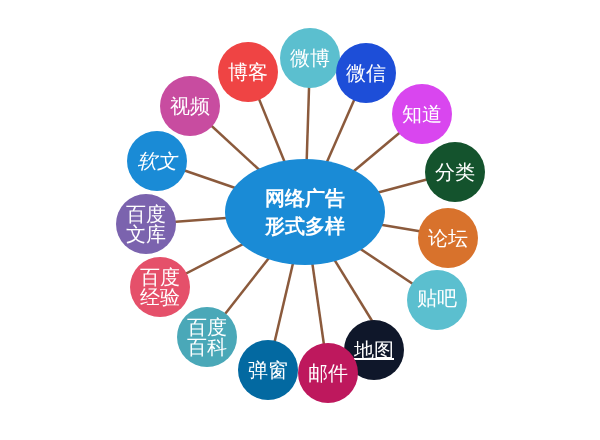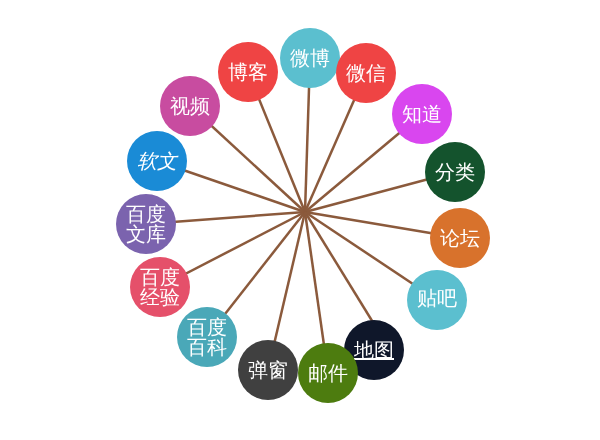--- a/index.html
+++ b/index.html
@@ -29,63 +29,67 @@
       <line x1="305" y1="212" x2="455" y2="172" stroke="#8b5a3c" stroke-width="2.5"></line>
       <line x1="305" y1="212" x2="146" y2="224" stroke="#8b5a3c" stroke-width="2.5"></line>
       <line x1="305" y1="212" x2="460" y2="238" stroke="#8b5a3c" stroke-width="2.5"></line>
       <line x1="305" y1="212" x2="160" y2="287" stroke="#8b5a3c" stroke-width="2.5"></line>
       <line x1="305" y1="212" x2="437" y2="300" stroke="#8b5a3c" stroke-width="2.5"></line>
       <line x1="305" y1="212" x2="207" y2="337" stroke="#8b5a3c" stroke-width="2.5"></line>
       <line x1="305" y1="212" x2="390" y2="350" stroke="#8b5a3c" stroke-width="2.5"></line>
       <line x1="305" y1="212" x2="268" y2="370" stroke="#8b5a3c" stroke-width="2.5"></line>
       <line x1="305" y1="212" x2="328" y2="373" stroke="#8b5a3c" stroke-width="2.5"></line>
     </svg>
+  <div id="center-node" class="center" style="left: 225px; top: 159px; width: 160px; height: 106px; background: rgb(26, 139, 214);">
+    <span>网络广告
+形式多样</span>
+  </div>
   <div id="nodes">
       <div class="node" style="left: 280px; top: 28px; width: 60px; height: 60px; background: rgb(91, 191, 207);">
         <span>微博</span>
       </div>
       <div class="node" style="left: 218px; top: 42px; width: 60px; height: 60px; background: #ef4444;">
         <span>博客</span>
       </div>
-      <div class="node" style="left: 336px; top: 43px; width: 60px; height: 60px; background: #ef4444;">
+      <div class="node" style="left: 336px; top: 43px; width: 60px; height: 60px; background: #1d4ed8;">
         <span>微信</span>
       </div>
       <div class="node" style="left: 160px; top: 76px; width: 60px; height: 60px; background: rgb(200, 76, 160);">
         <span>视频</span>
       </div>
       <div class="node" style="left: 392px; top: 84px; width: 60px; height: 60px; background: #d946ef;">
         <span>知道</span>
       </div>
       <div class="node" style="left: 127px; top: 131px; width: 60px; height: 60px; background: rgb(26, 139, 214); font-style: italic;">
         <span>软文</span>
       </div>
       <div class="node" style="left: 425px; top: 142px; width: 60px; height: 60px; background: #14532d;">
         <span>分类</span>
       </div>
       <div class="node" style="left: 116px; top: 194px; width: 60px; height: 60px; background: rgb(123, 99, 174);">
         <span>百度
 文库</span>
       </div>
-      <div class="node" style="left: 430px; top: 208px; width: 60px; height: 60px; background: rgb(216, 114, 44);">
+      <div class="node" style="left: 418px; top: 208px; width: 60px; height: 60px; background: rgb(216, 114, 44);">
         <span>论坛</span>
       </div>
       <div class="node" style="left: 130px; top: 257px; width: 60px; height: 60px; background: rgb(229, 80, 106);">
         <span>百度
 经验</span>
       </div>
       <div class="node" style="left: 407px; top: 270px; width: 60px; height: 60px; background: rgb(91, 191, 207); font-family: Liberation Mono, monospace;">
         <span>贴吧</span>
       </div>
       <div class="node" style="left: 177px; top: 307px; width: 60px; height: 60px; background: rgb(74, 168, 184);">
         <span>百度
 百科</span>
       </div>
       <div class="node" style="left: 344px; top: 320px; width: 60px; height: 60px; background: #0f172a; text-decoration: underline;">
         <span>地图</span>
       </div>
-      <div class="node" style="left: 238px; top: 340px; width: 60px; height: 60px; background: #404040;">
+      <div class="node" style="left: 238px; top: 340px; width: 60px; height: 60px; background: #0369a1;">
         <span>弹窗</span>
       </div>
-      <div class="node" style="left: 298px; top: 343px; width: 60px; height: 60px; background: #4d7c0f;">
+      <div class="node" style="left: 298px; top: 343px; width: 60px; height: 60px; background: #be185d;">
         <span>邮件</span>
       </div>
     </div>
 </div>
 
 </body></html>

